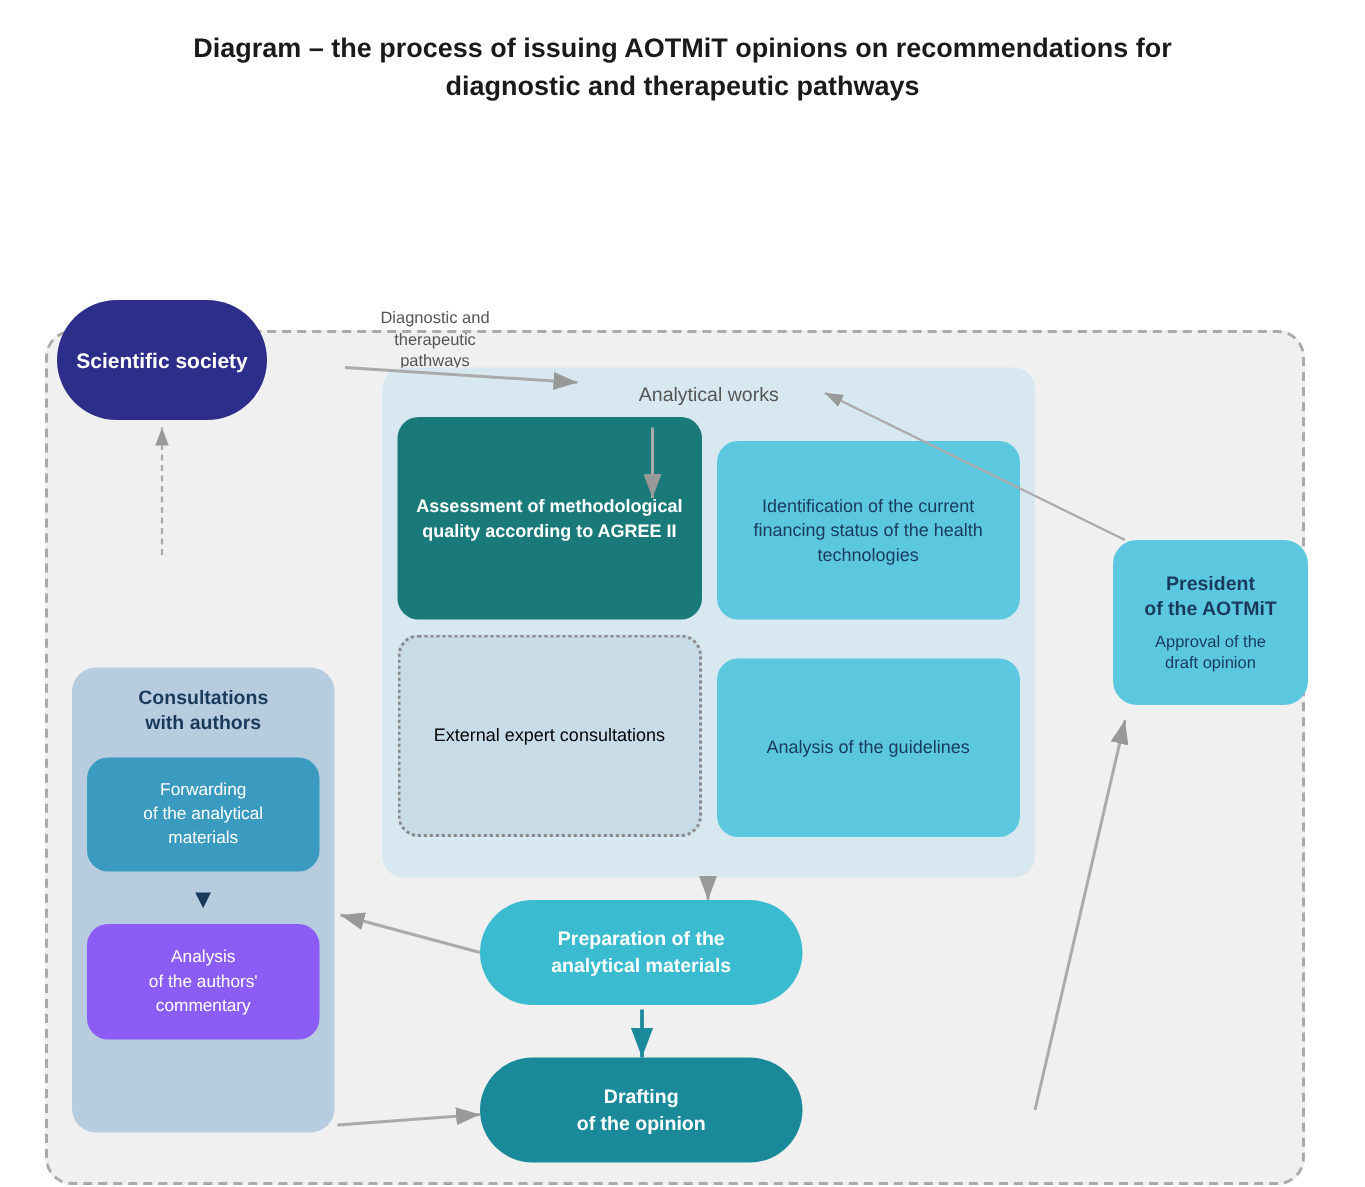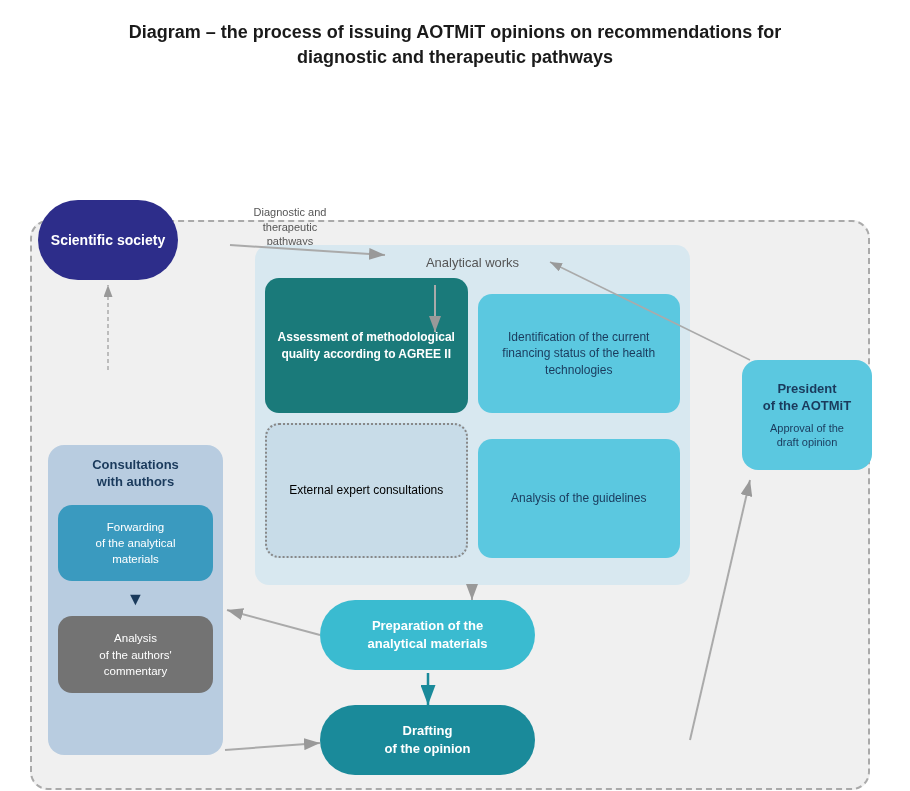--- a/index.html
+++ b/index.html
@@ -171,21 +171,21 @@
       background: #3a9abf;
       border-radius: 14px;
       color: #fff;
       font-size: 11.5px;
       text-align: center;
       padding: 14px 8px;
       margin-bottom: 8px;
       line-height: 1.4;
     }
     .analysis-box {
-      background: #737373;
+      background: #8b5cf6;
       border-radius: 14px;
       color: #fff;
       font-size: 11.5px;
       text-align: center;
       padding: 14px 8px;
       line-height: 1.4;
     }
     
     .preparation-box {
       position: absolute;

